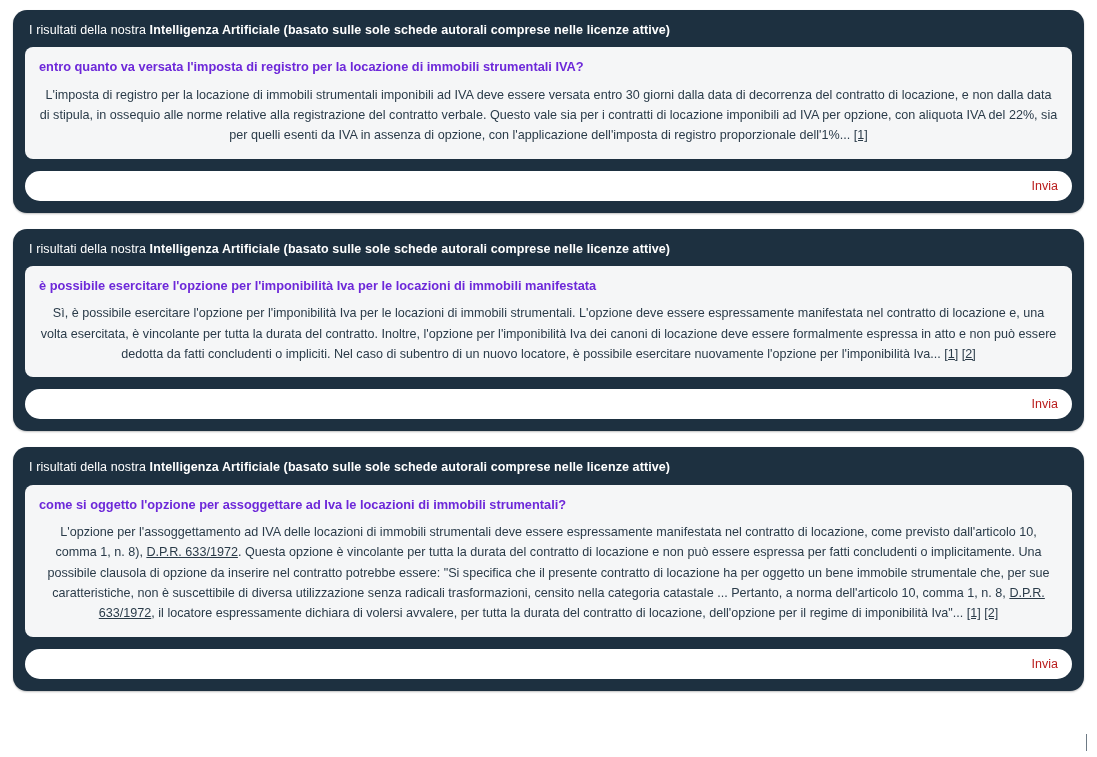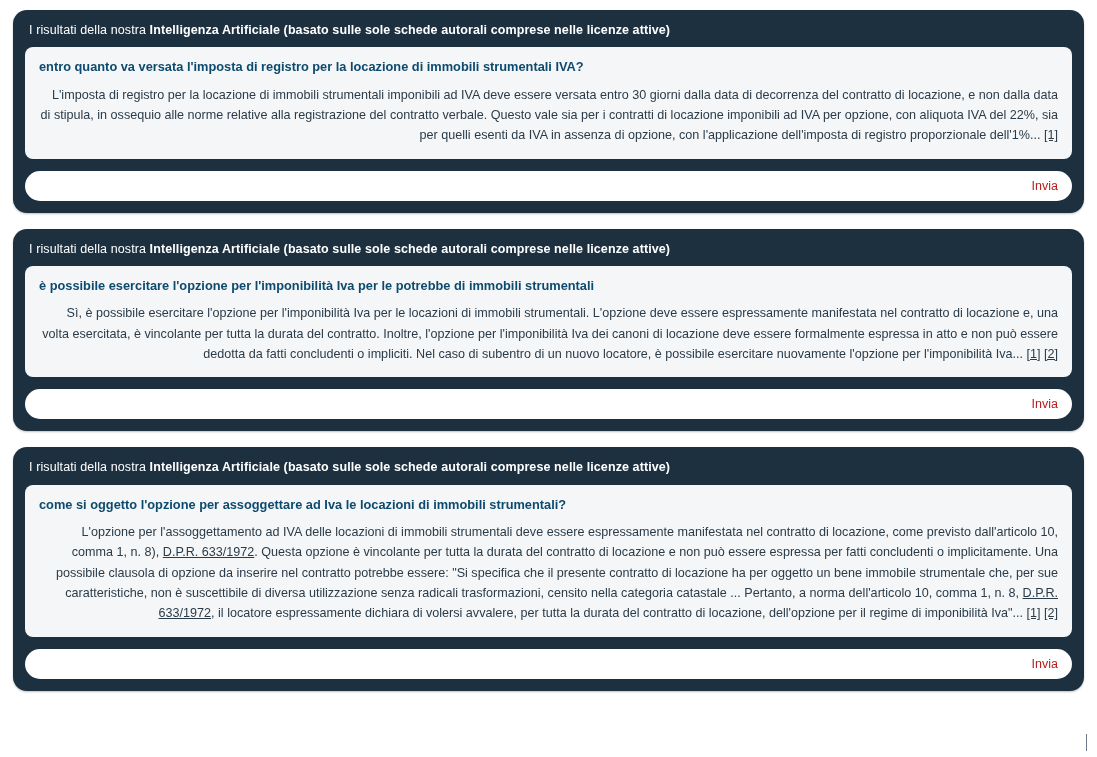--- a/index.html
+++ b/index.html
@@ -46,30 +46,30 @@
   .answer-box {
     background: #f5f6f7;
     border-radius: 8px;
     padding: 11px 14px 13px 14px;
     box-sizing: border-box;
   }
 
   .question {
     font-size: 12.8px;
     font-weight: bold;
-    color: #0c4a6e;
+    color: #6d28d9;
     margin-bottom: 9px;
     line-height: 1.35;
   }
 
   .answer {
     font-size: 12.6px;
     line-height: 1.62;
     color: #2a3b49;
-    text-align: right;
+    text-align: center;
   }
   .answer a,
   .ref {
     color: #2a3b49;
     text-decoration: underline;
   }
   .ref {
     font-weight: normal;
   }
 
@@ -117,21 +117,21 @@
     <div class="input-row">
       <span class="send-label">Invia</span>
     </div>
   </div>
 
   <div class="ai-card">
     <div class="card-header">
       <span>I risultati della nostra </span><b>Intelligenza Artificiale (basato sulle sole schede autorali comprese nelle licenze attive)</b>
     </div>
     <div class="answer-box">
-      <div class="question">è possibile esercitare l'opzione per l'imponibilità Iva per le potrebbe di immobili strumentali</div>
+      <div class="question">è possibile esercitare l'opzione per l'imponibilità Iva per le locazioni di immobili manifestata</div>
       <div class="answer"><span>Sì, è possibile esercitare l'opzione per l'imponibilità Iva per le locazioni di immobili strumentali. L'opzione deve essere espressamente manifestata nel contratto di locazione e, una volta esercitata, è vincolante per tutta la durata del contratto. Inoltre, l'opzione per l'imponibilità Iva dei canoni di locazione deve essere formalmente espressa in atto e non può essere dedotta da fatti concludenti o impliciti. Nel caso di subentro di un nuovo locatore, è possibile esercitare nuovamente l'opzione per l'imponibilità Iva... </span><span class="ref">[1]</span><span>&nbsp;</span><span class="ref">[2]</span></div>
     </div>
     <div class="input-row">
       <span class="send-label">Invia</span>
     </div>
   </div>
 
   <div class="ai-card">
     <div class="card-header">
       <span>I risultati della nostra </span><b>Intelligenza Artificiale (basato sulle sole schede autorali comprese nelle licenze attive)</b>

